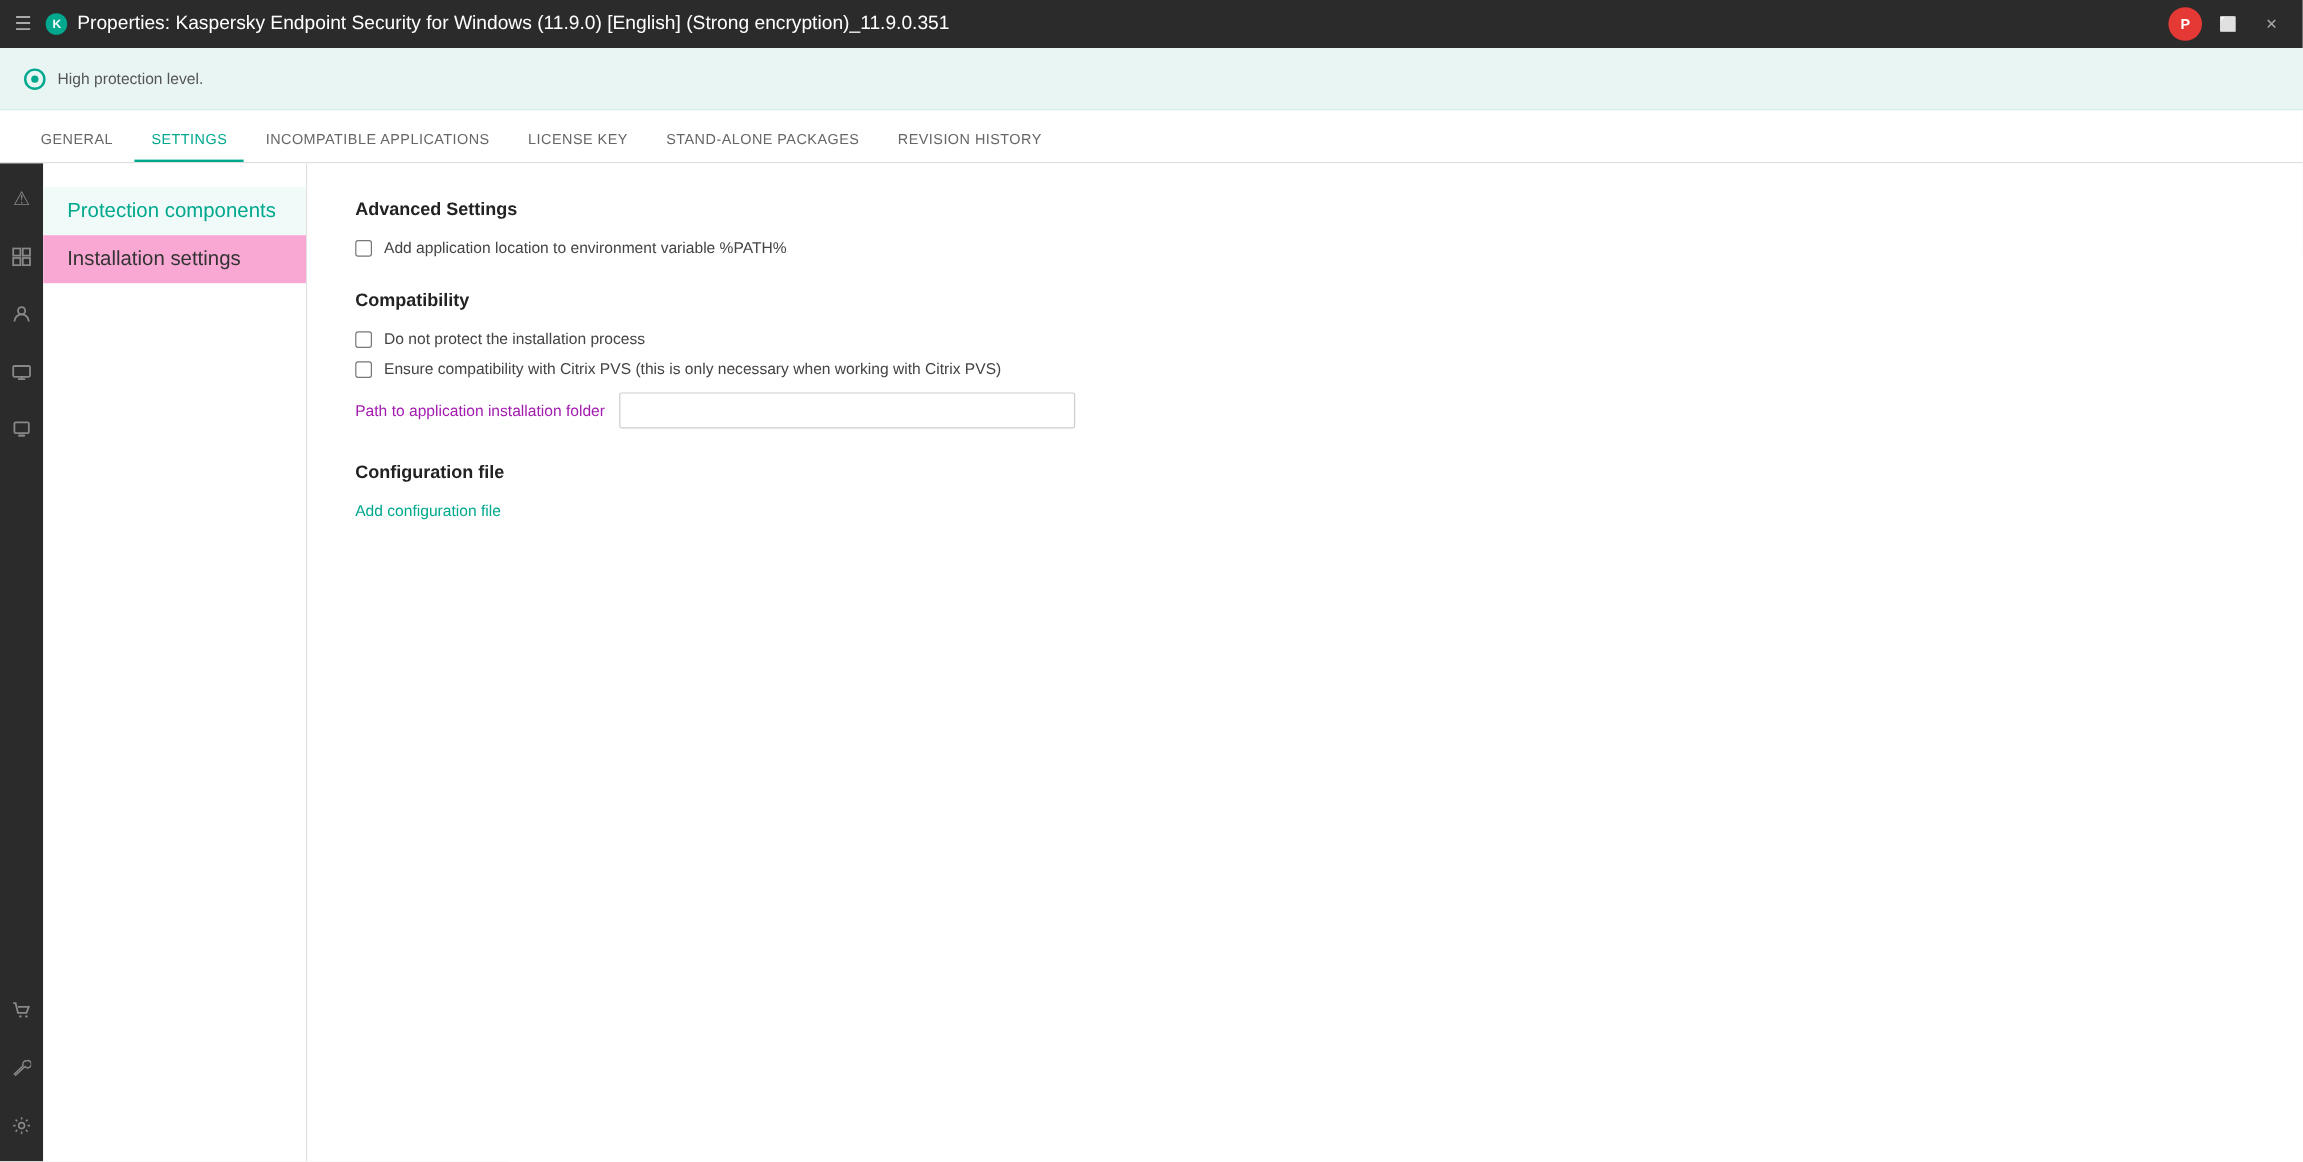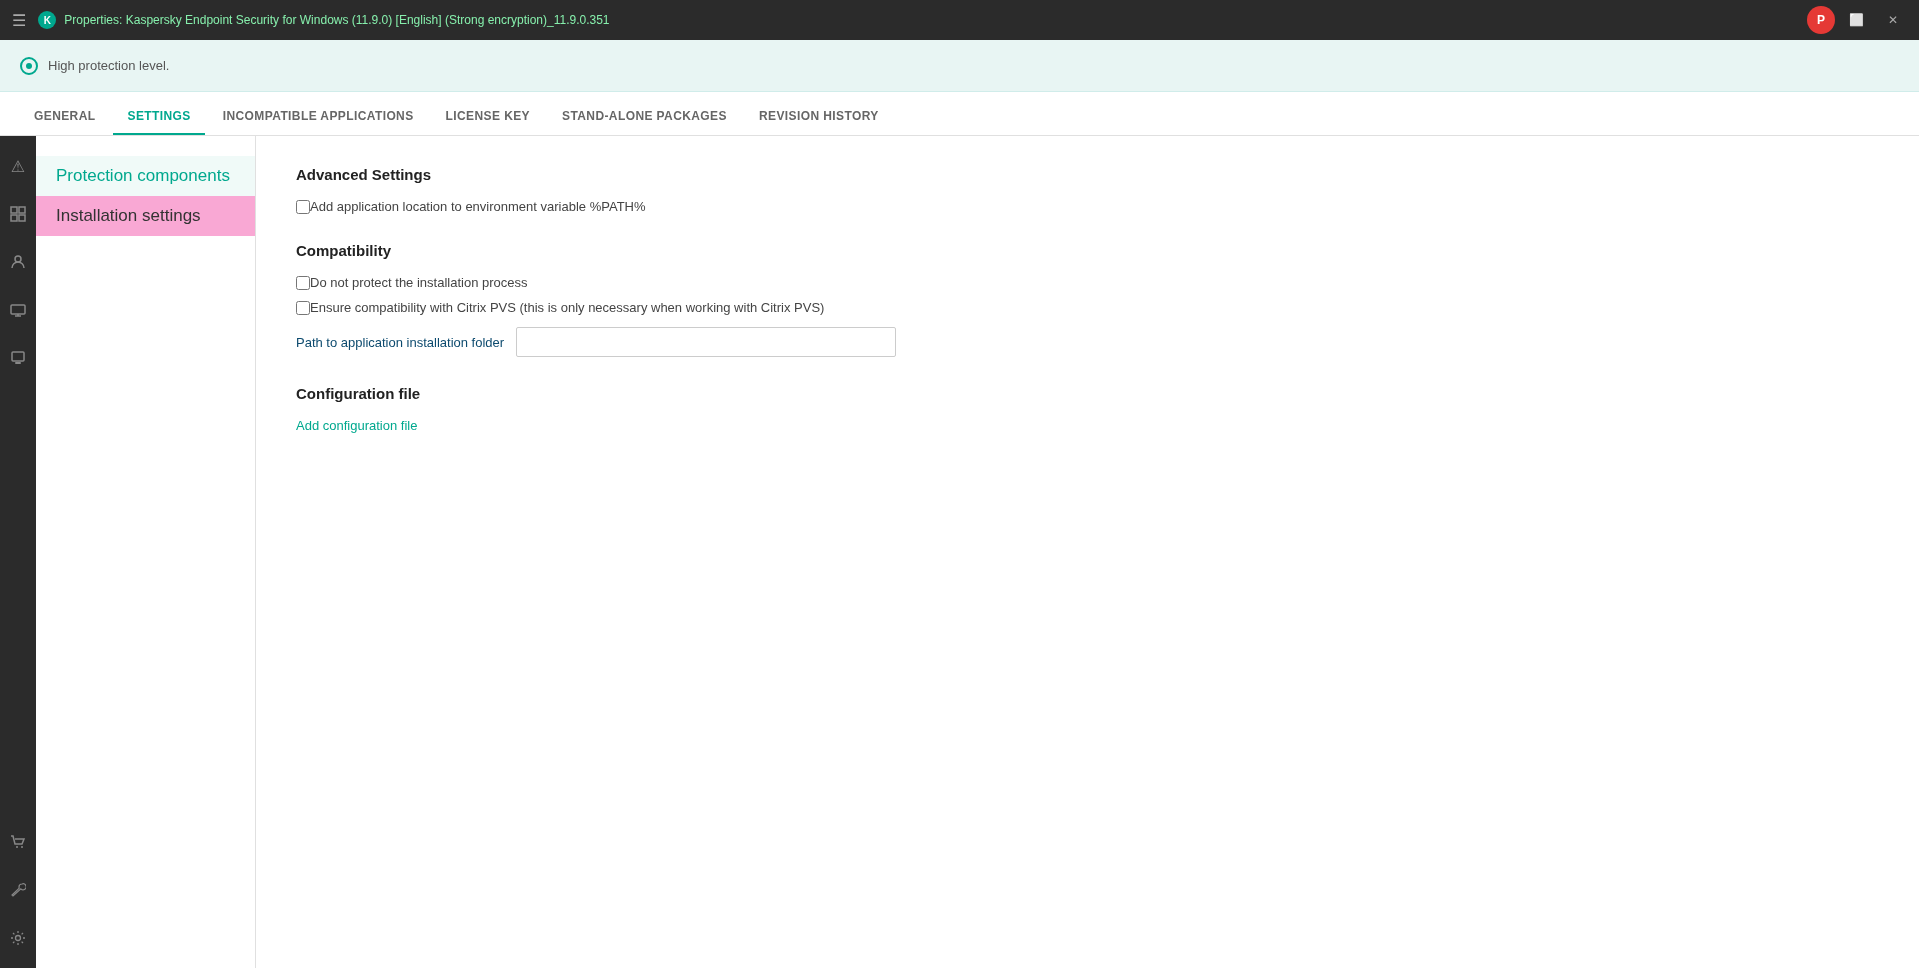--- a/index.html
+++ b/index.html
@@ -24,22 +24,22 @@
     .title-bar .app-icon {
       width: 18px;
       height: 18px;
       border-radius: 50%;
       background: #00a88e;
       margin-right: 8px;
       display: flex; align-items: center; justify-content: center;
       font-size: 10px; color: white; font-weight: bold;
     }
     .title-bar .title-text {
-      font-size: 12px;
-      color: #86efac;
+      font-size: 16px;
+      color: #ffffff;
       flex: 1;
     }
     .title-bar .win-controls {
       display: flex;
       gap: 8px;
       align-items: center;
     }
     .win-btn {
       width: 28px; height: 28px;
       border-radius: 50%;
@@ -88,21 +88,21 @@
     }
     .tab {
       padding: 10px 14px;
       font-size: 12px;
       color: #666;
       cursor: pointer;
       border-bottom: 2px solid transparent;
       margin-right: 4px;
       text-transform: uppercase;
       letter-spacing: 0.4px;
-      font-weight: 700;
+      font-weight: 400;
     }
     .tab.active {
       color: #00a88e;
       border-bottom: 2px solid #00a88e;
     }
 
     
     .main-layout {
       display: flex;
       flex: 1;
@@ -163,20 +163,21 @@
       font-size: 15px;
       font-weight: 600;
       color: #222;
       margin-bottom: 16px;
     }
 
     .checkbox-row {
       display: flex;
       align-items: center;
       margin-bottom: 10px;
+      gap: 10px;
     }
     .checkbox-row input[type="checkbox"] {
       width: 14px; height: 14px;
       accent-color: #00a88e;
       cursor: pointer;
     }
     .checkbox-label {
       font-size: 13px;
       color: #444;
     }
@@ -184,21 +185,21 @@
     .section-gap { margin-bottom: 28px; }
 
     .path-row {
       display: flex;
       align-items: center;
       gap: 12px;
       margin-top: 12px;
     }
     .path-label {
       font-size: 13px;
-      color: #0c4a6e;
+      color: #a21caf;
       white-space: nowrap;
     }
     .path-input {
       width: 380px;
       height: 30px;
       border: 1px solid #ccc;
       border-radius: 2px;
       padding: 0 6px;
       font-size: 13px;
       outline: none;

